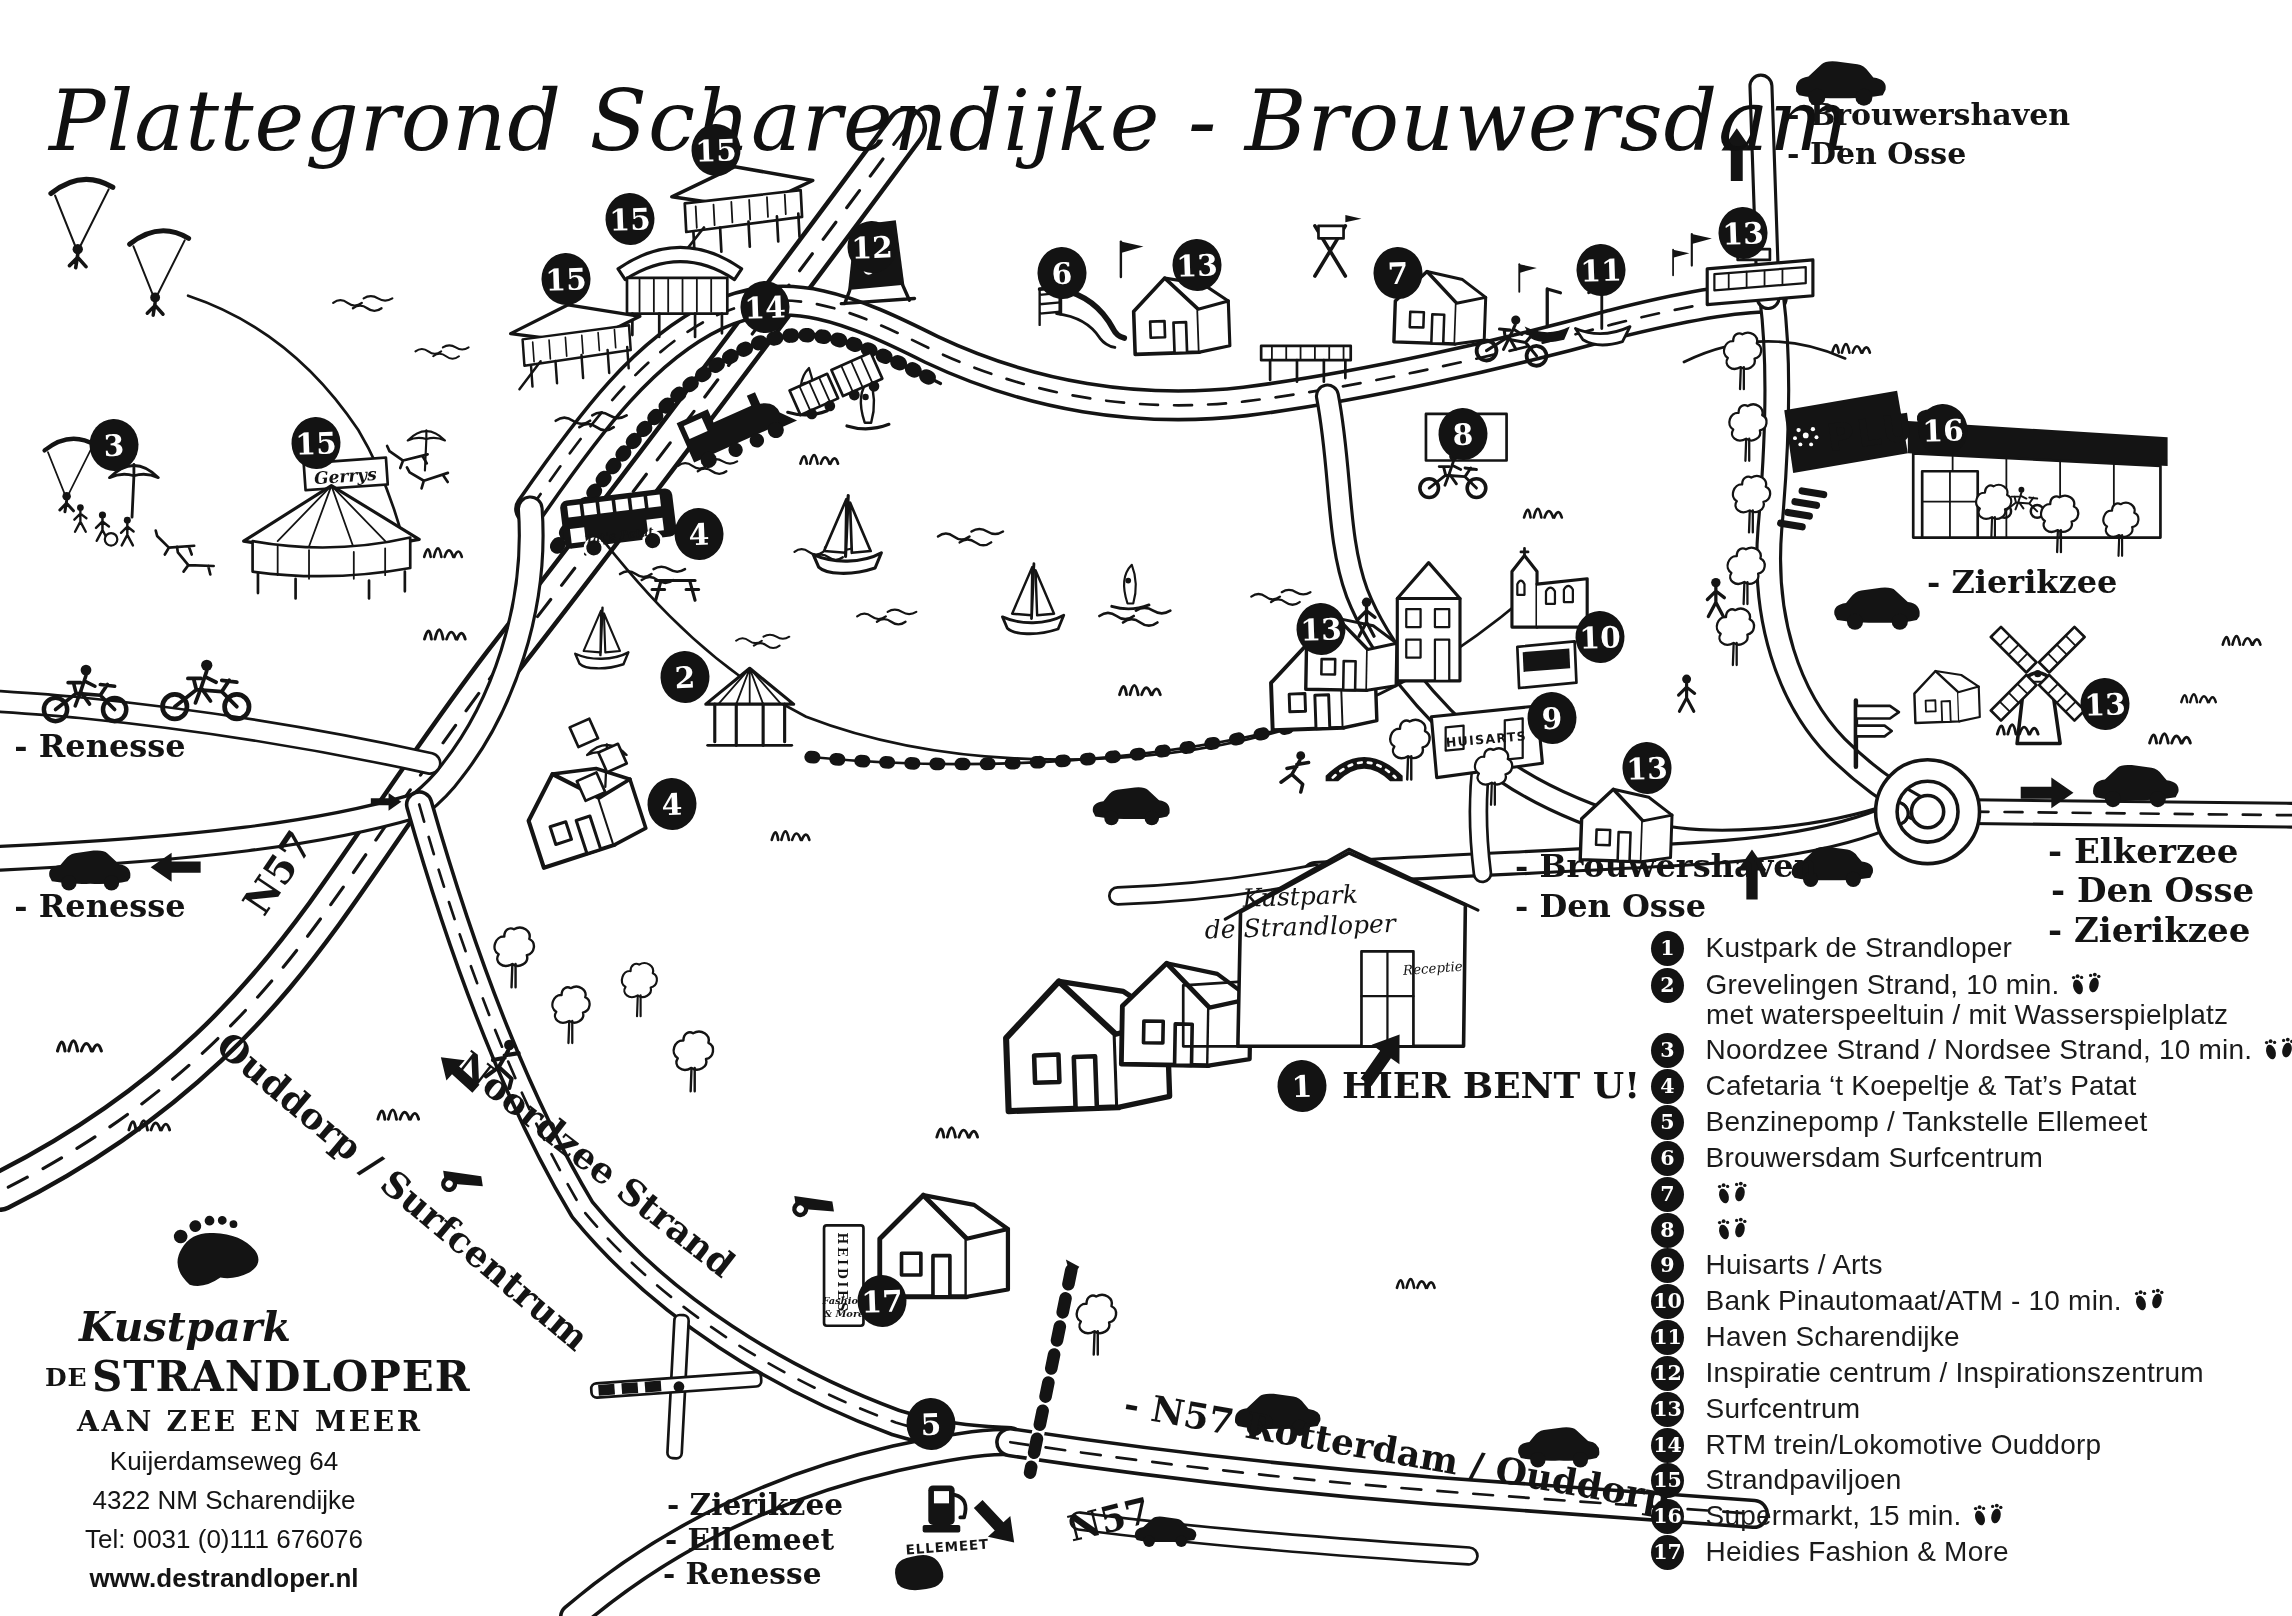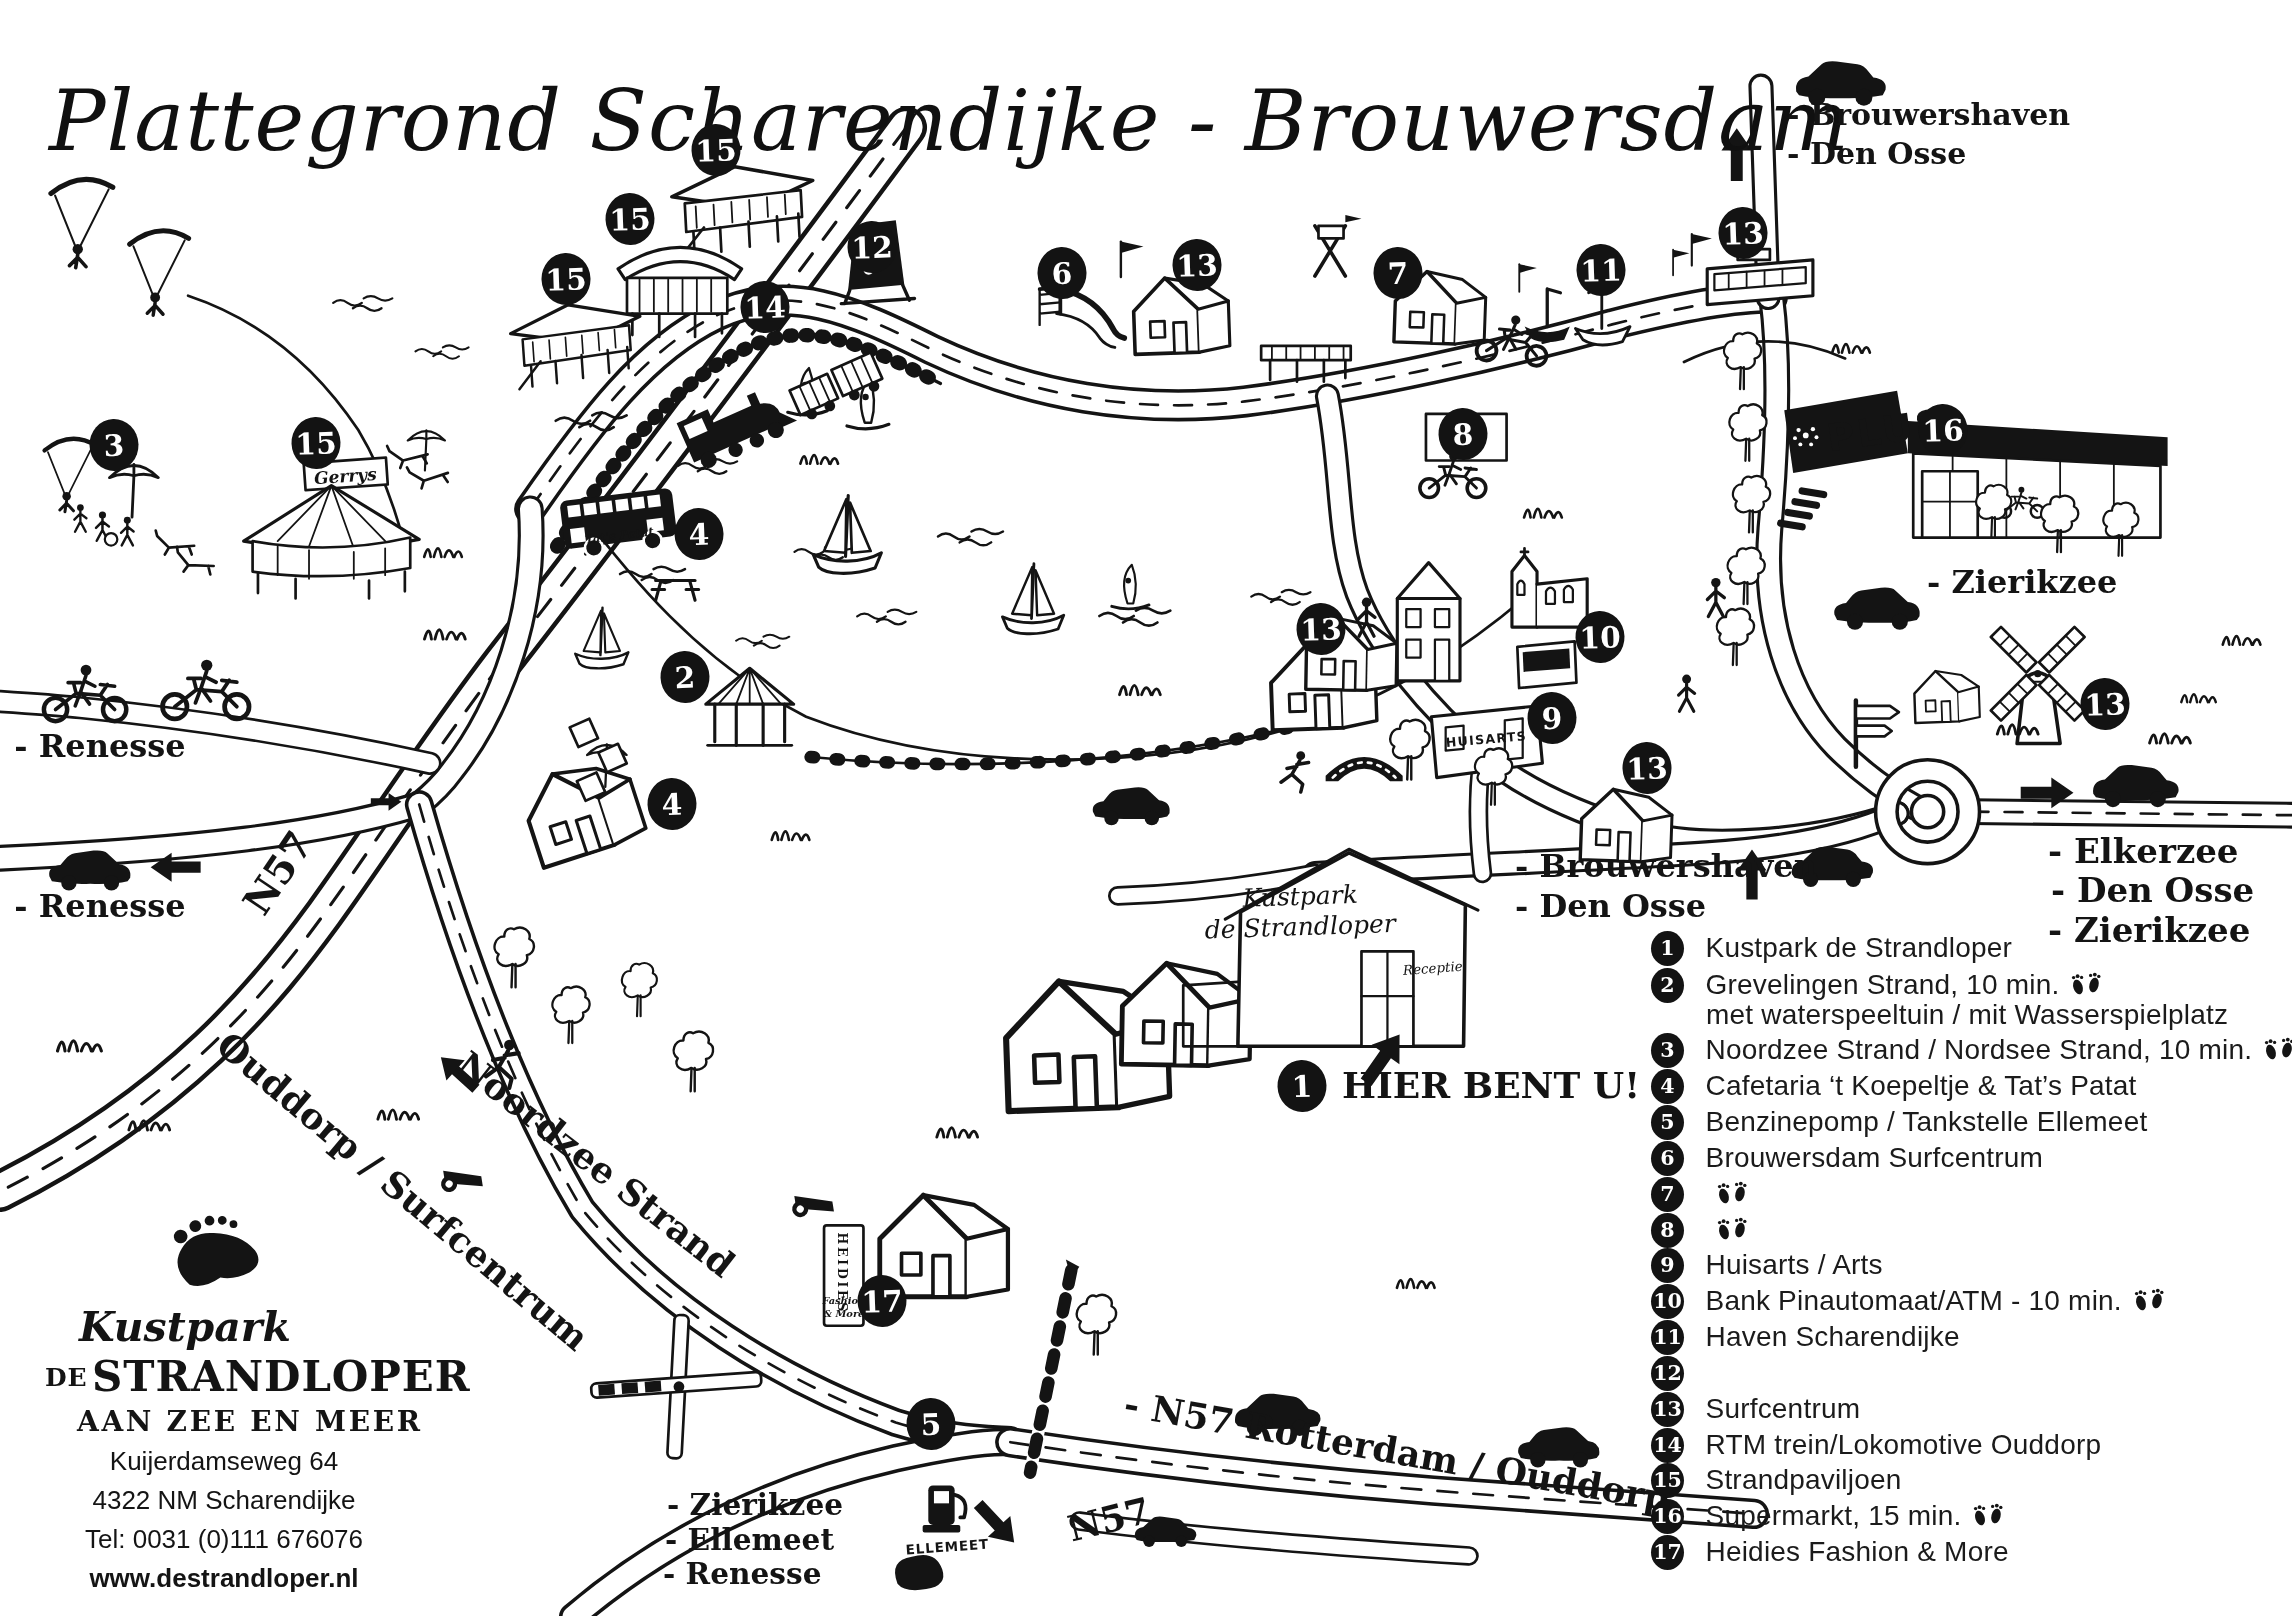--- a/index.html
+++ b/index.html
@@ -738,20 +738,21 @@
             <use href="#s-feet"></use>
           </svg>
         </span>
       </div>
       <div class="lrow" style="left: 1651px; top: 1337px;">
         <span class="lnum">11</span>
         <span class="ltxt">Haven Scharendijke</span>
       </div>
       <div class="lrow" style="left: 1651px; top: 1373px;">
         <span class="lnum">12</span>
+        <span class="ltxt">Inspiratie centrum / Inspirationszentrum</span>
       </div>
       <div class="lrow" style="left: 1651px; top: 1409px;">
         <span class="lnum">13</span>
         <span class="ltxt">Surfcentrum</span>
       </div>
       <div class="lrow" style="left: 1651px; top: 1445px;">
         <span class="lnum">14</span>
         <span class="ltxt">RTM trein/Lokomotive Ouddorp</span>
       </div>
       <div class="lrow" style="left: 1651px; top: 1480px;">

